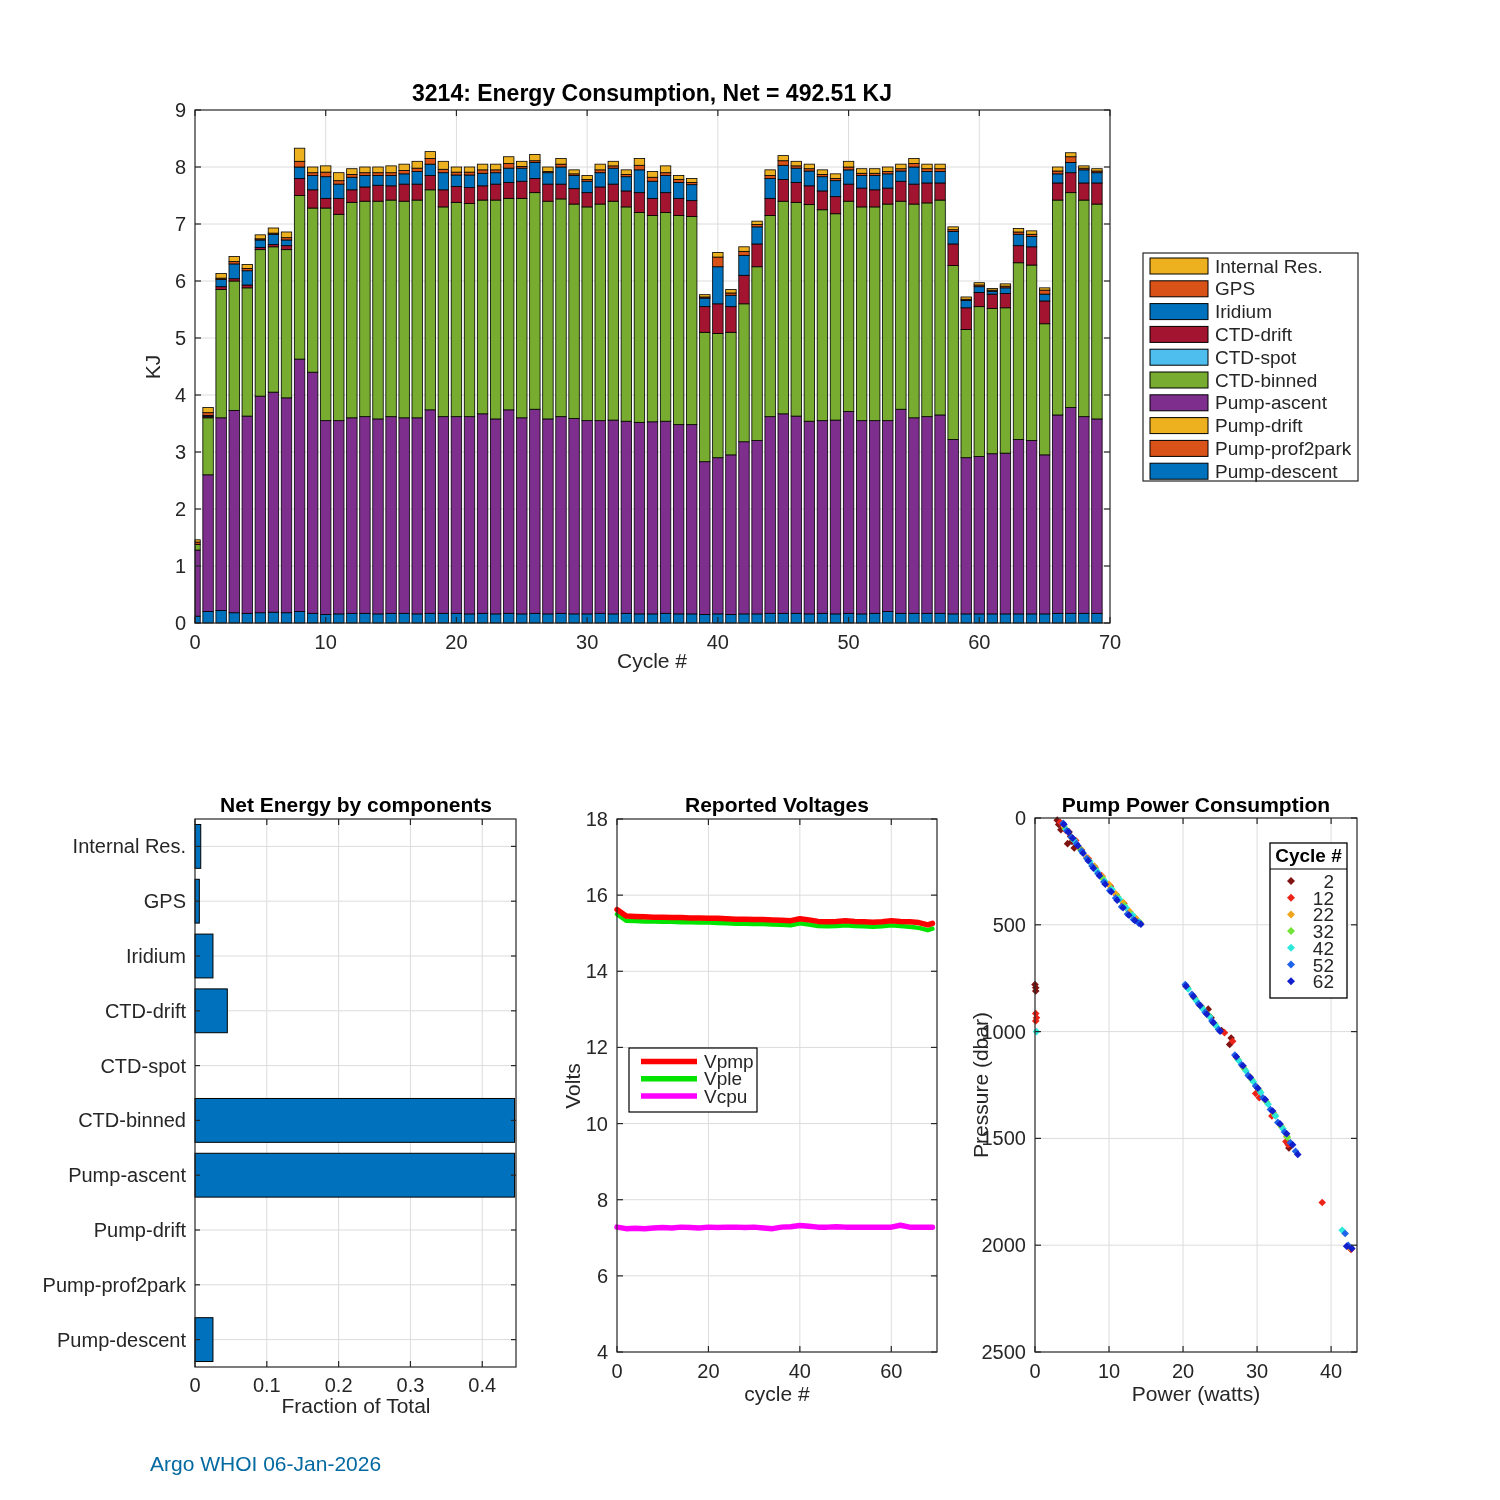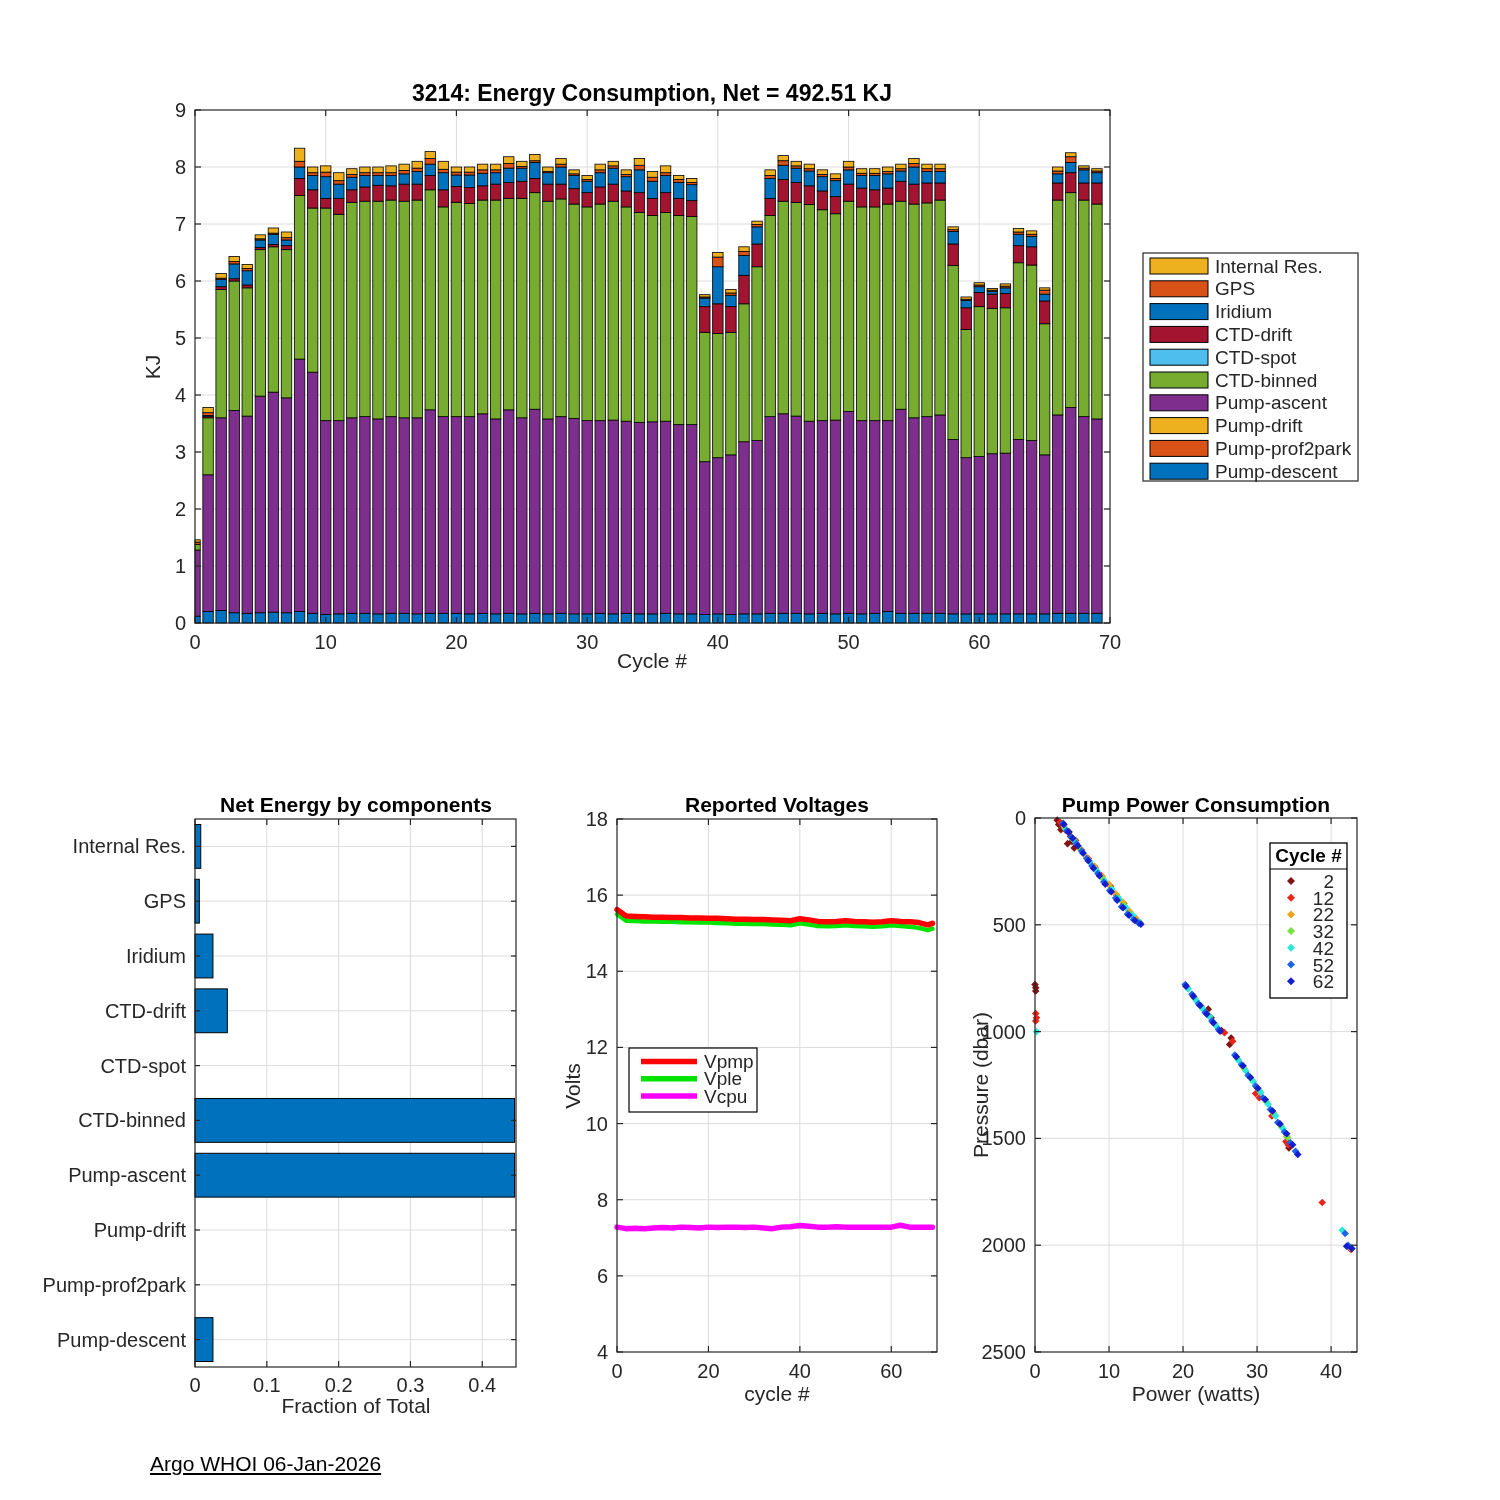--- a/index.html
+++ b/index.html
@@ -1,20 +1,20 @@
 <!DOCTYPE html>
 <html><head>
 <meta charset="utf-8">
 <style>
   html,body{margin:0;padding:0;background:#ffffff;}
   .canvas{position:relative;width:1500px;height:1500px;background:#ffffff;overflow:hidden;
           font-family:"Liberation Sans","DejaVu Sans",sans-serif;}
   svg{position:absolute;left:0;top:0;}
   svg text{font-family:"Liberation Sans","DejaVu Sans",sans-serif;}
-  .footer{position:absolute;left:150px;top:1452px;font-size:21px;color:#000000;text-decoration:underline;}
+  .footer{position:absolute;left:150px;top:1452px;font-size:21px;color:#0369a1;}
 </style>
 </head>
 <body>
 
 <div class="canvas">
   <svg id="fig" width="1500" height="1500" viewBox="0 0 1500 1500">
     <g id="g-energy">
         <g>
           <line x1="325.71428571428567" y1="110" x2="325.71428571428567" y2="623" stroke="#dcdcdc" stroke-width="1"></line>
           <line x1="456.4285714285714" y1="110" x2="456.4285714285714" y2="623" stroke="#dcdcdc" stroke-width="1"></line>

